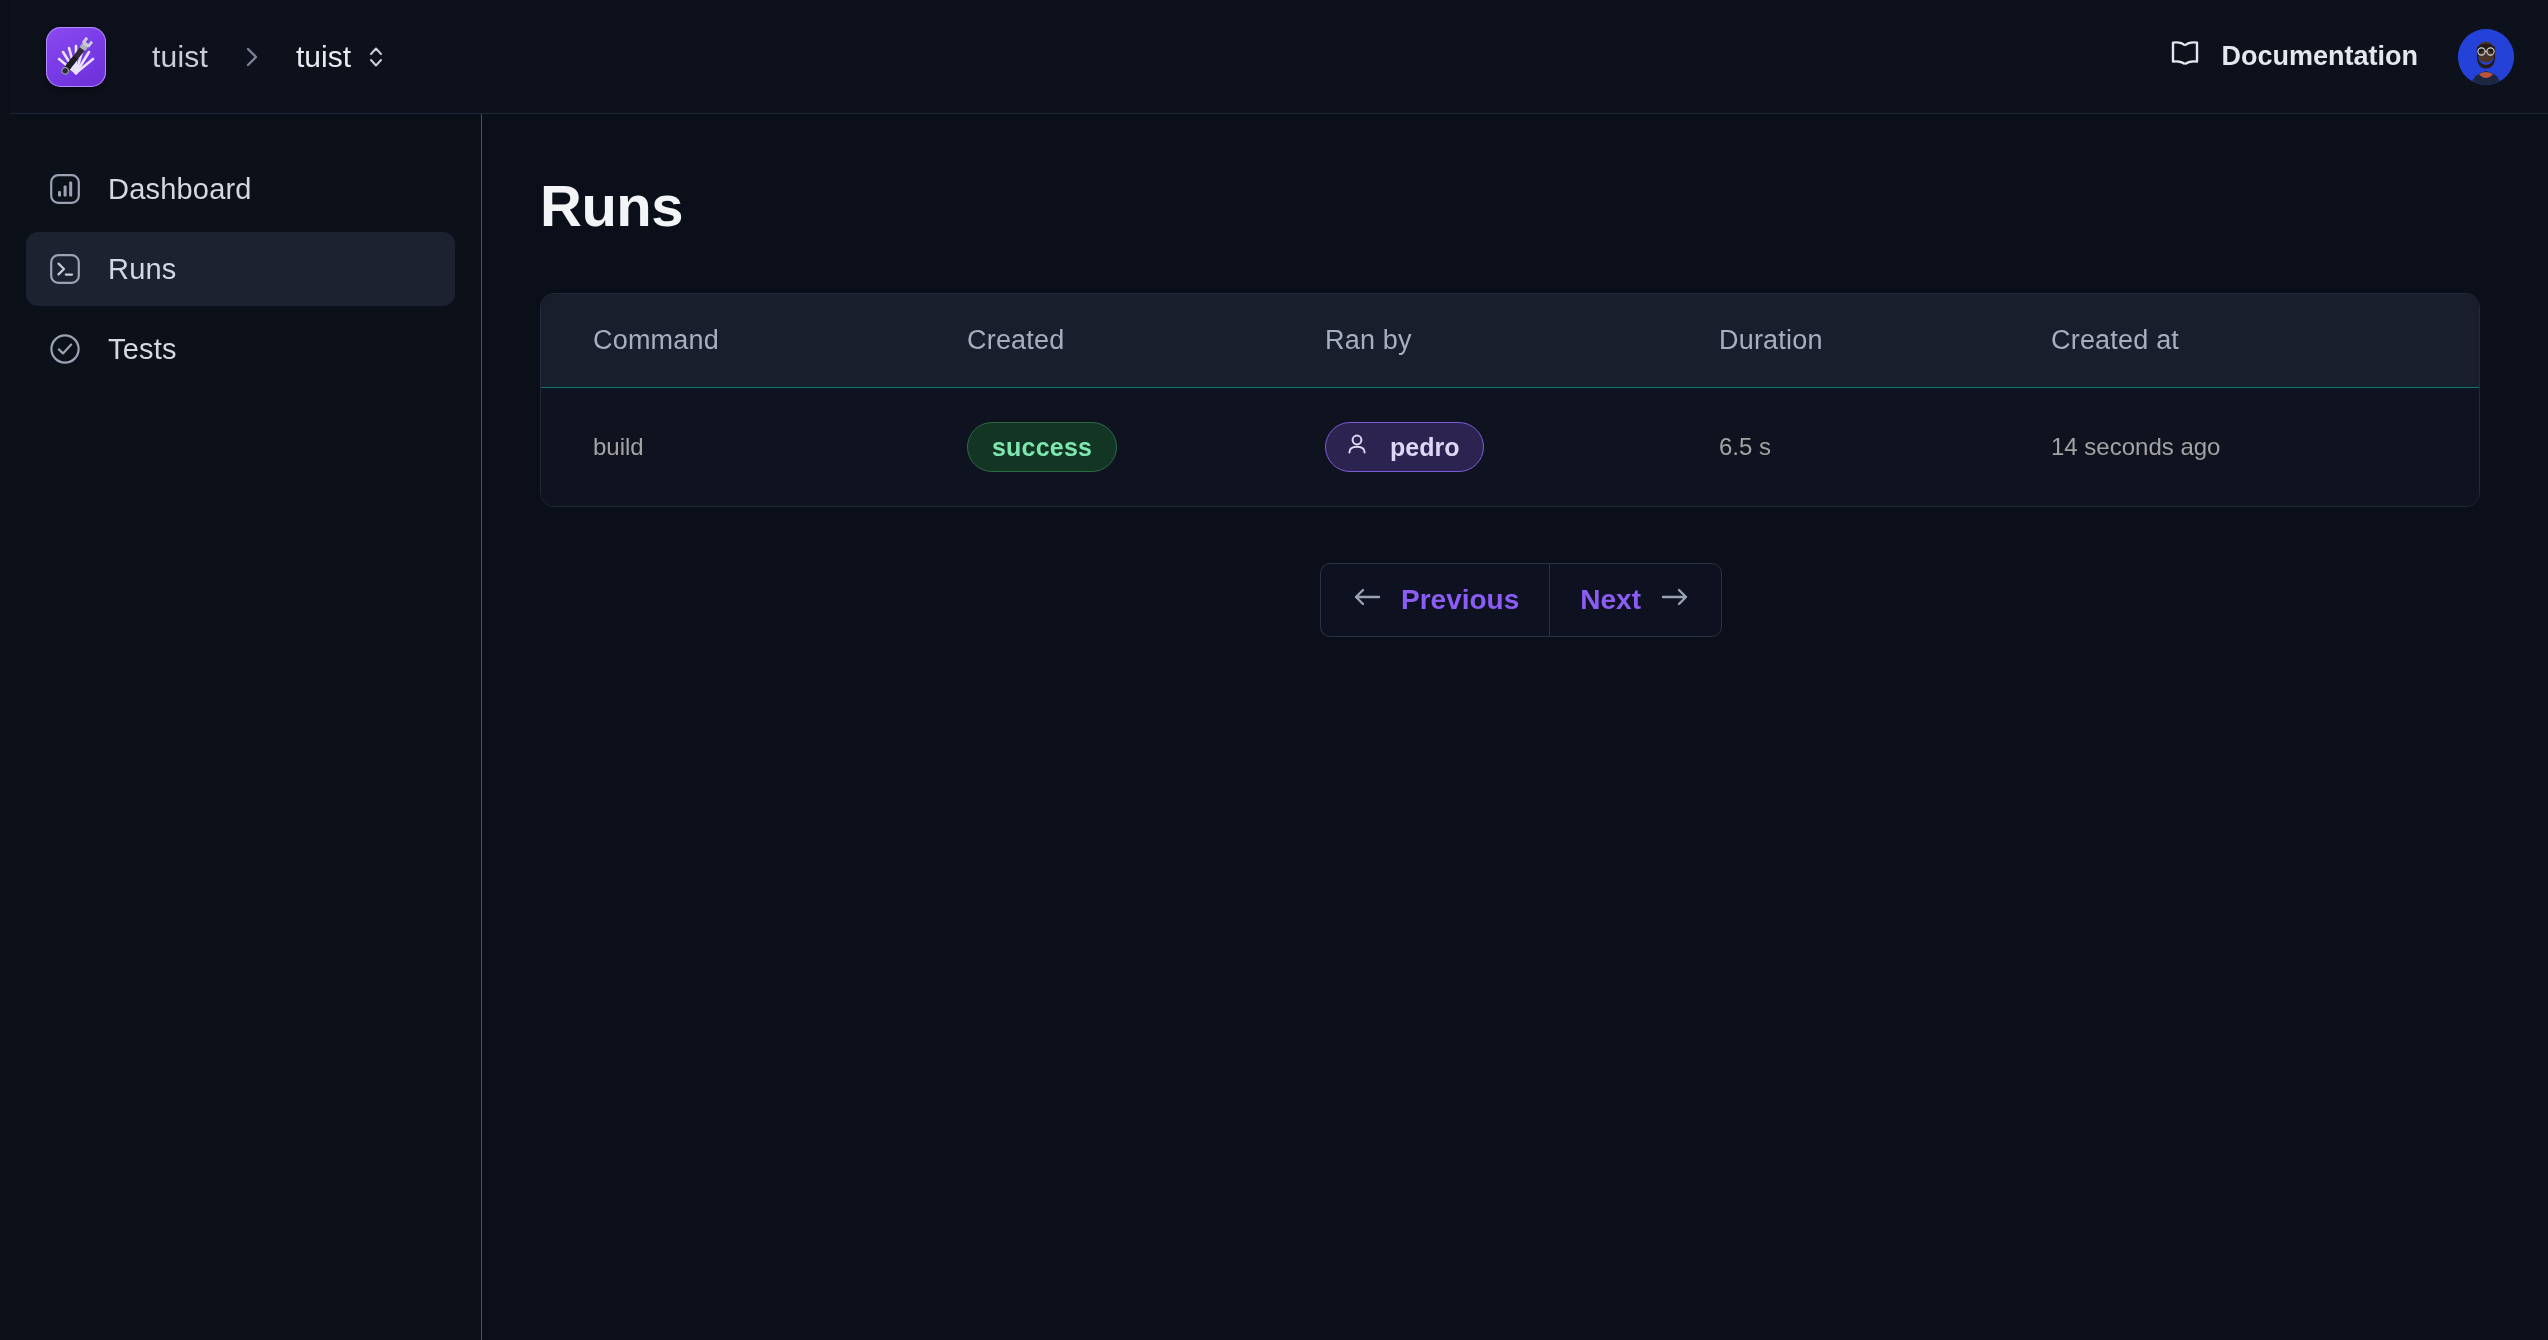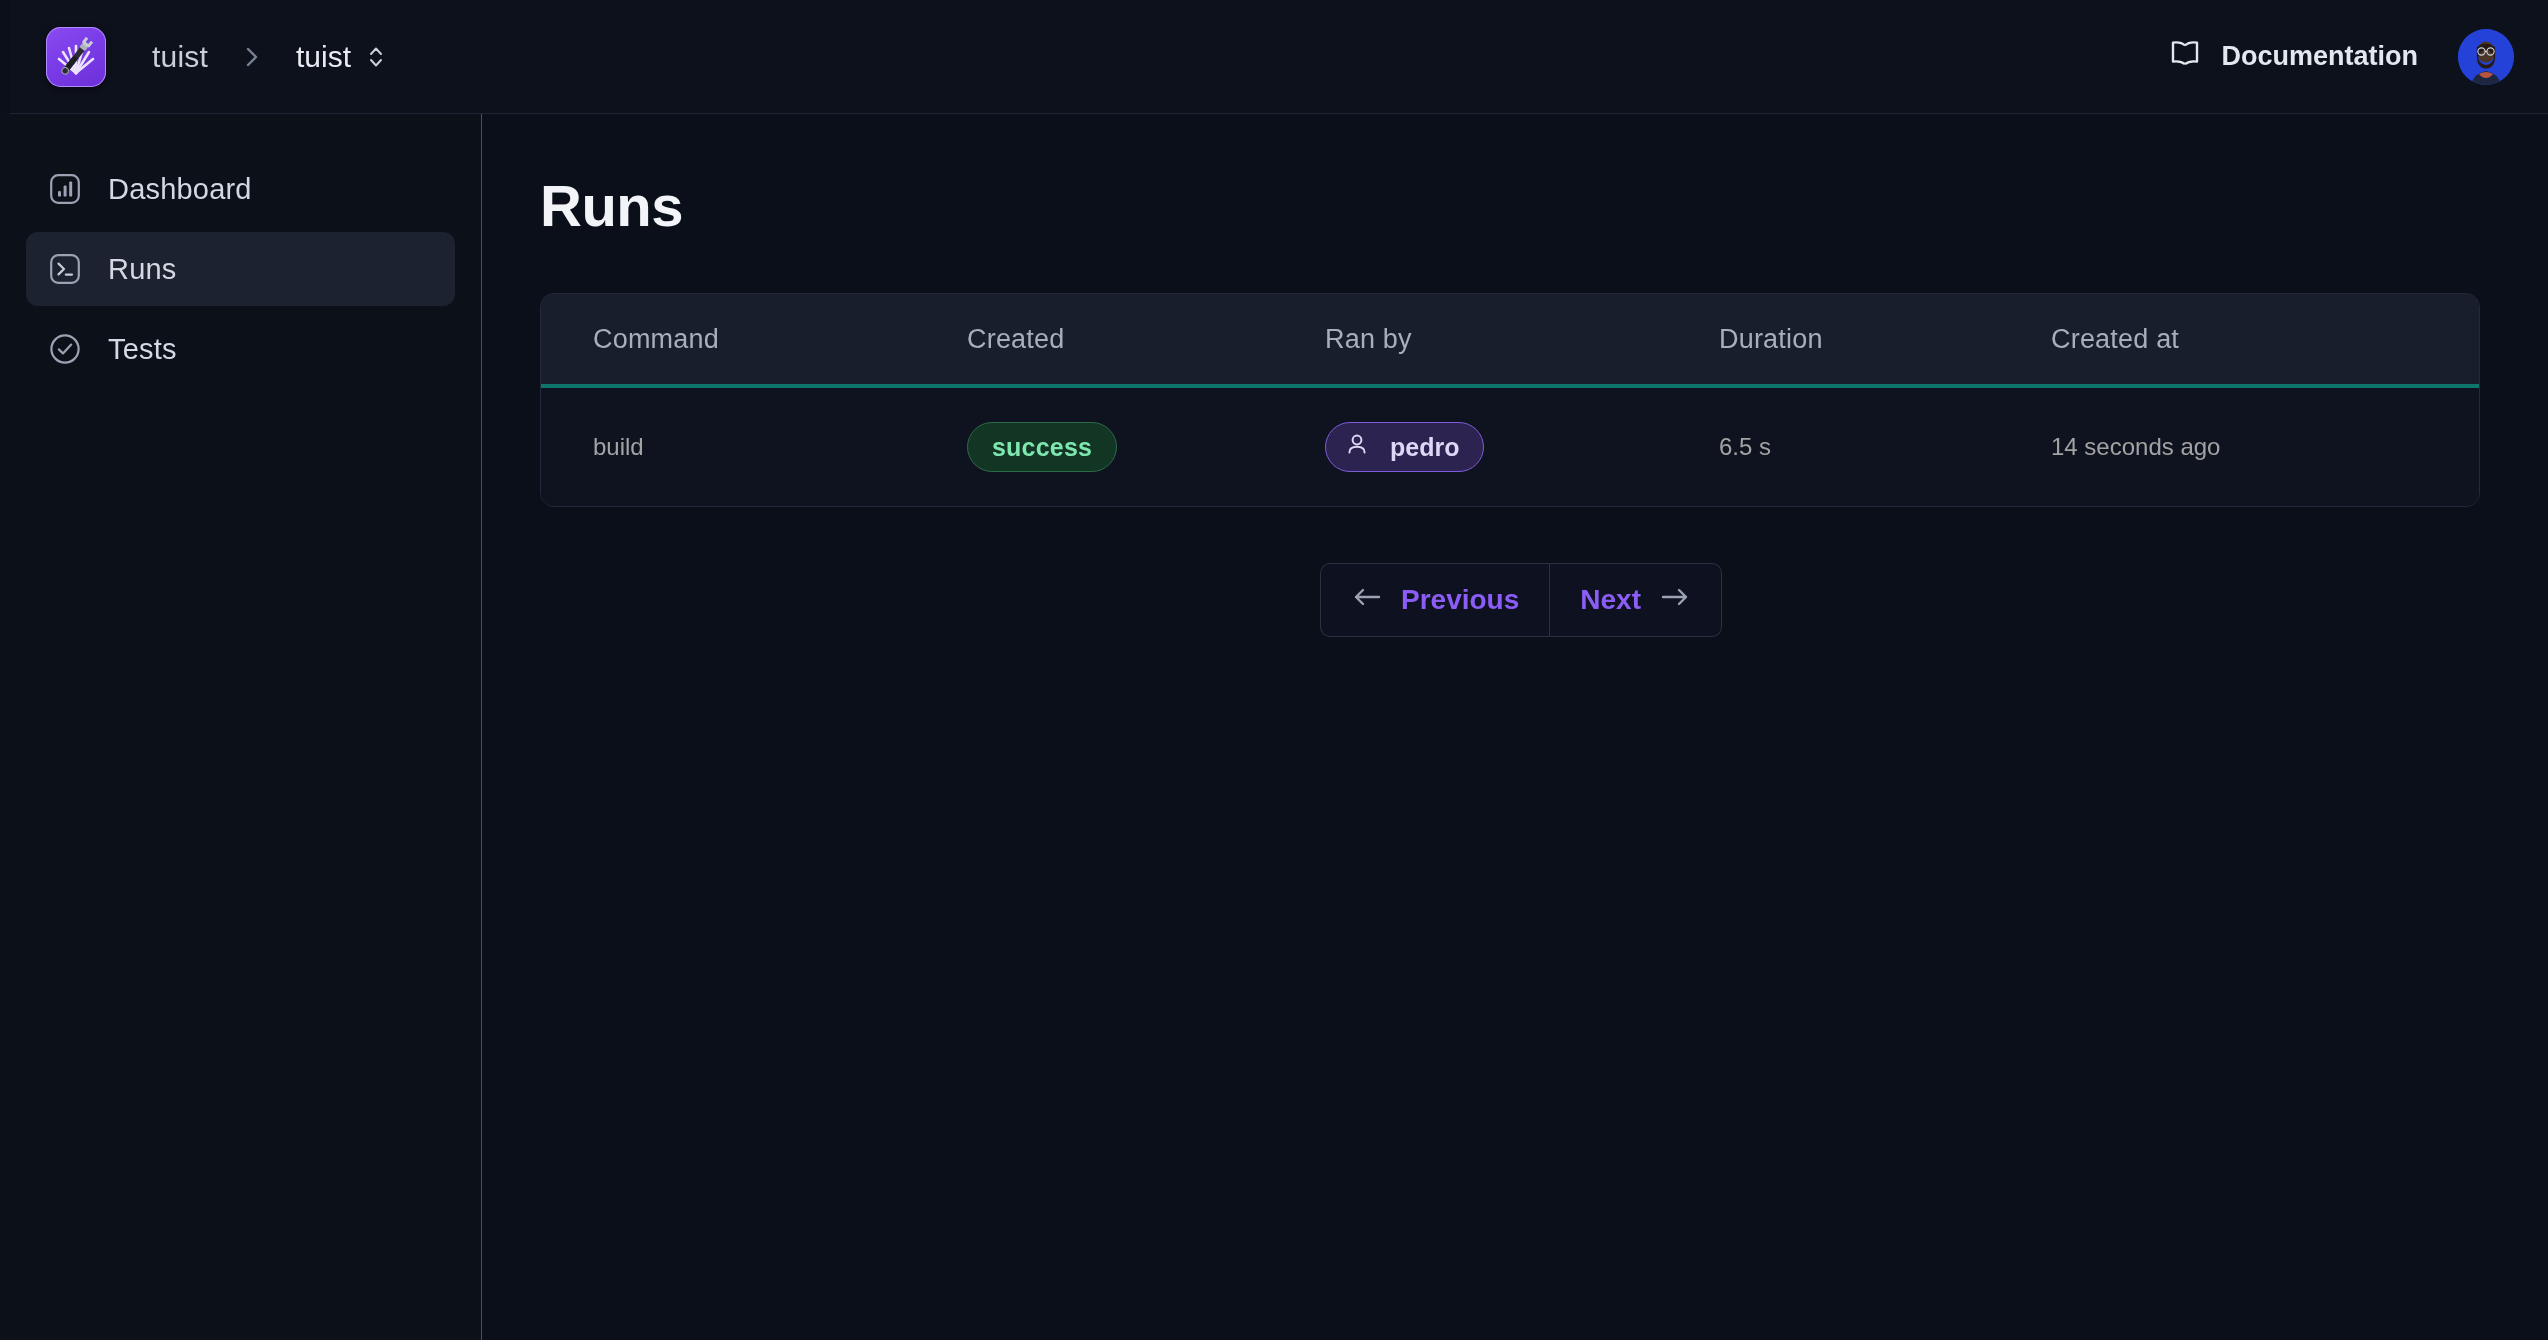--- a/index.html
+++ b/index.html
@@ -146,21 +146,21 @@
   }
   .table-row-grid {
     display: grid;
     grid-template-columns: 374px 358px 394px 332px 482px;
     align-items: center;
     padding: 0 52px;
   }
   .thead {
     background: #191e2c;
     height: 94px;
-    border-bottom: 4px solid #0f766e;
+    border-bottom: 1px solid #0f766e;
   }
   .th {
     font-size: 27px;
     color: #a7aebd;
     letter-spacing: .2px;
   }
   .tbody-row {
     height: 118px;
     background: #0f131f;
   }

